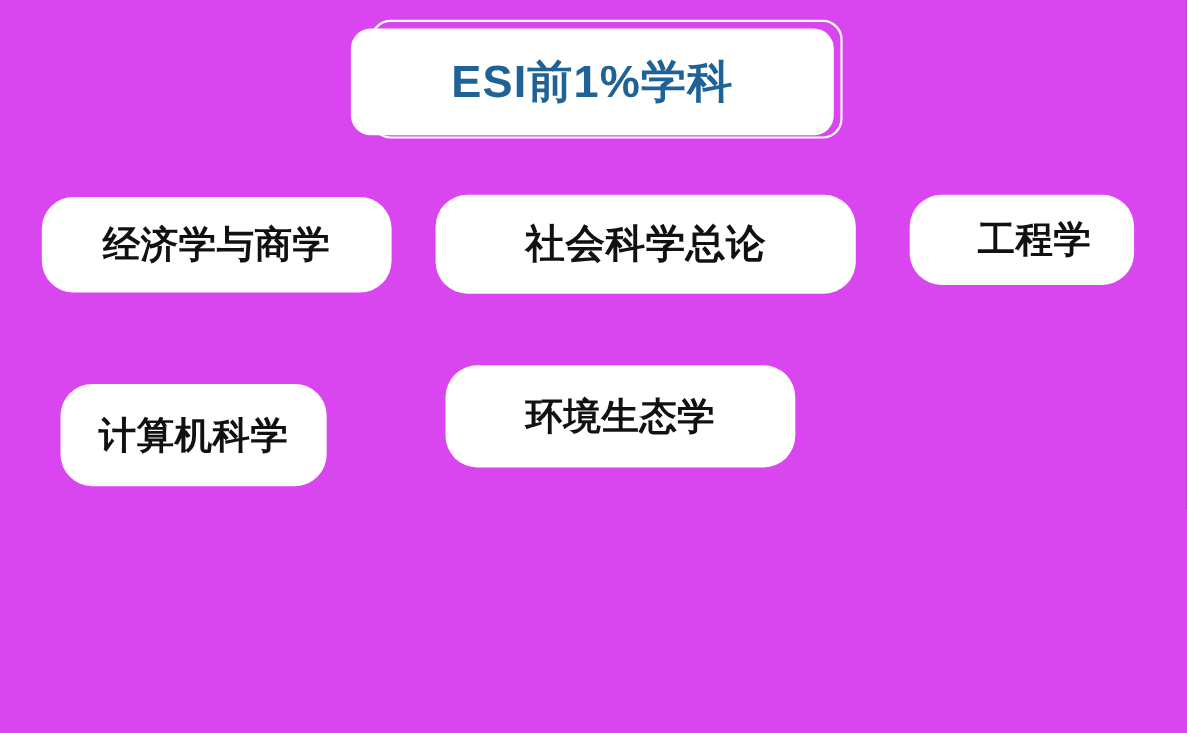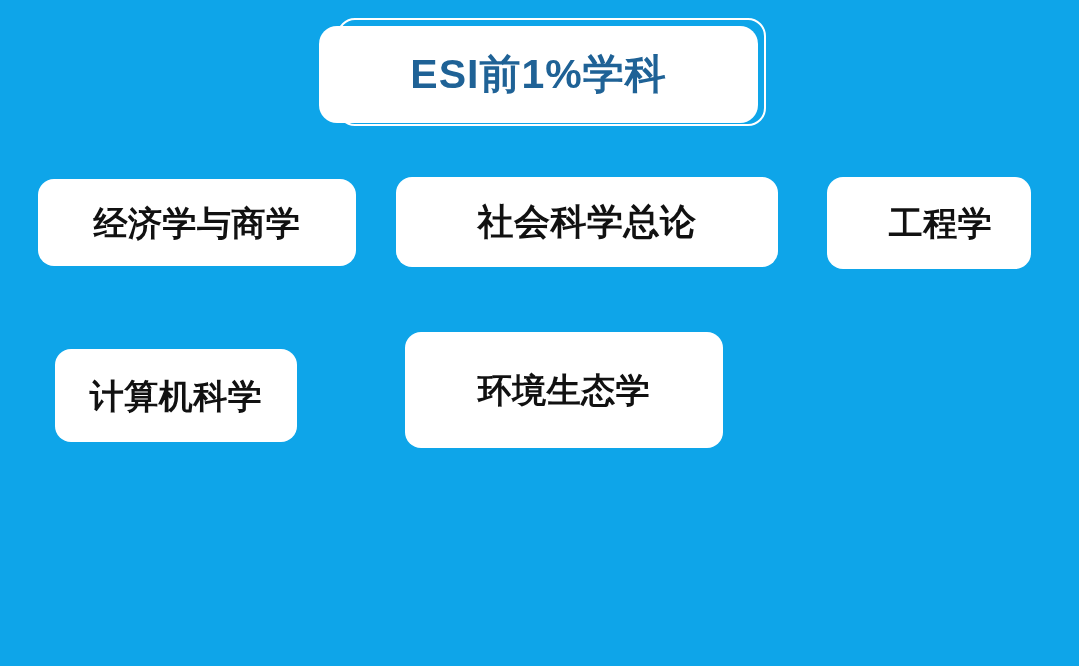--- a/index.html
+++ b/index.html
@@ -10,26 +10,26 @@
   body {
     width: 1079px;
     height: 666px;
     position: relative;
     overflow: hidden;
     font-family: "Liberation Sans", "DejaVu Sans", sans-serif;
   }
   #canvas {
     position: absolute;
     inset: 0;
-    background: #0ea5e9;
+    background: #d946ef;
   }
   .node {
     position: absolute;
     background: #ffffff;
-    border-radius: 16px;
+    border-radius: 29px;
     display: flex;
     align-items: center;
     justify-content: center;
     box-sizing: border-box;
     color: #111111;
     font-weight: bold;
     letter-spacing: 0.5px;
     text-align: center;
     line-height: 1;
     user-select: none;
@@ -62,32 +62,32 @@
   
   #node-econ {
     left: 38px;  top: 179px;  width: 318px; height: 87px;
     font-size: 34px;
   }
   #node-social {
     left: 396px; top: 177px;  width: 382px; height: 90px;
     font-size: 36px;
   }
   #node-eng {
-    left: 827px; top: 177px;  width: 204px; height: 92px;
+    left: 827px; top: 177px;  width: 204px; height: 82px;
     font-size: 34px;
     padding-left: 23px;
   }
   
   #node-cs {
     left: 55px;  top: 321px;  width: 242px; height: 93px;
     font-size: 34px;
     margin-top: 28px;
   }
   #node-env {
-    left: 405px; top: 332px;  width: 318px; height: 116px;
+    left: 405px; top: 332px;  width: 318px; height: 93px;
     font-size: 34px;
     text-align: center;
   }
   #node-math {
     left: 827px; top: 332px;  width: 174px; height: 93px;
     font-size: 34px;
   }
 </style>
 </head>
 <body>

